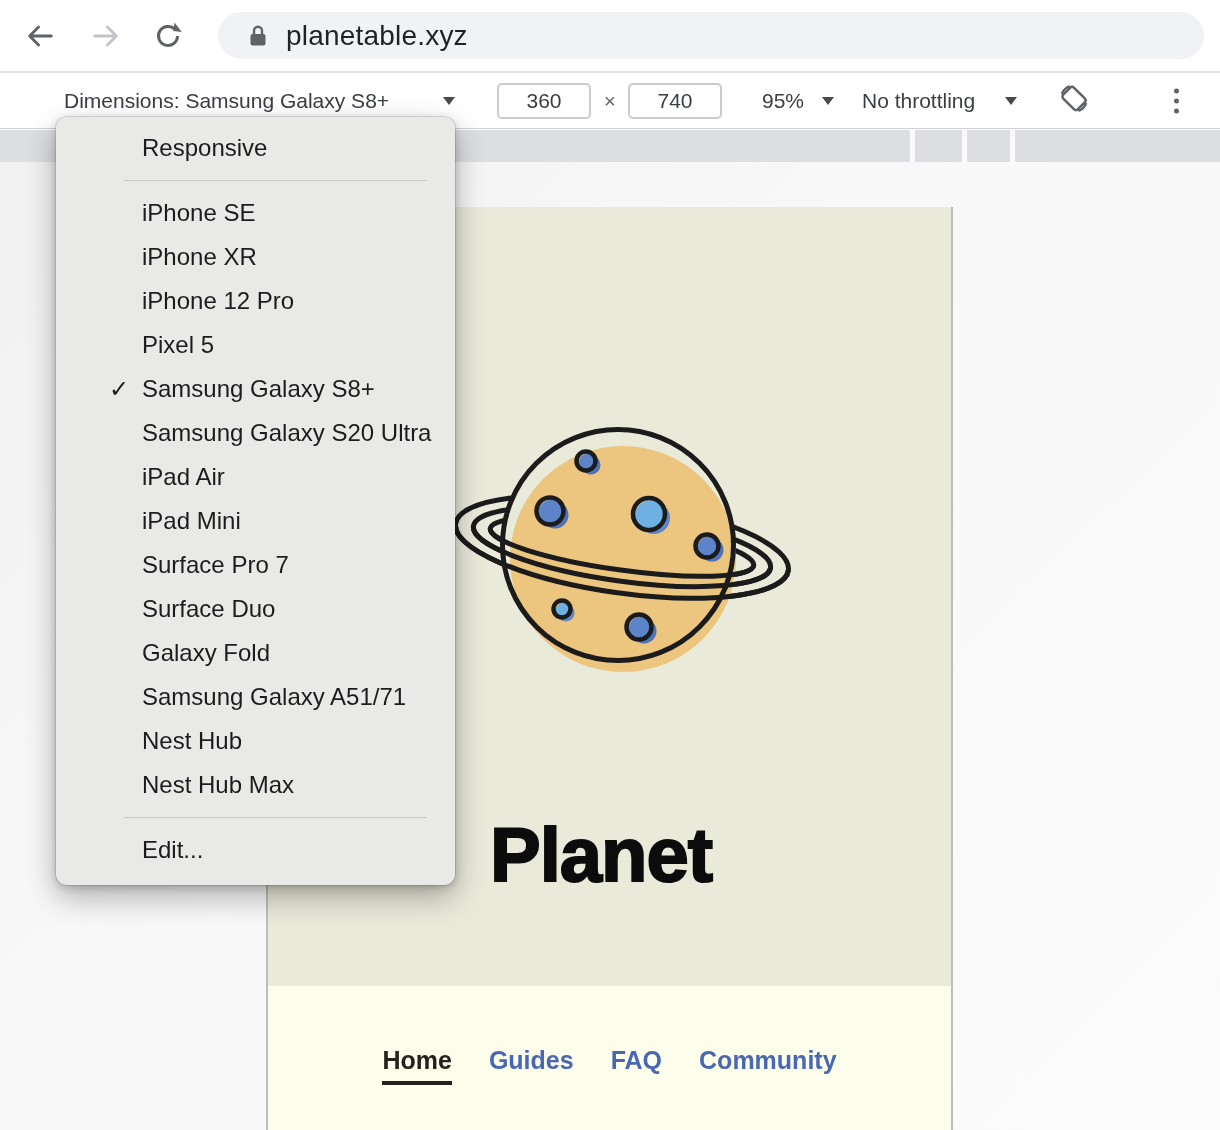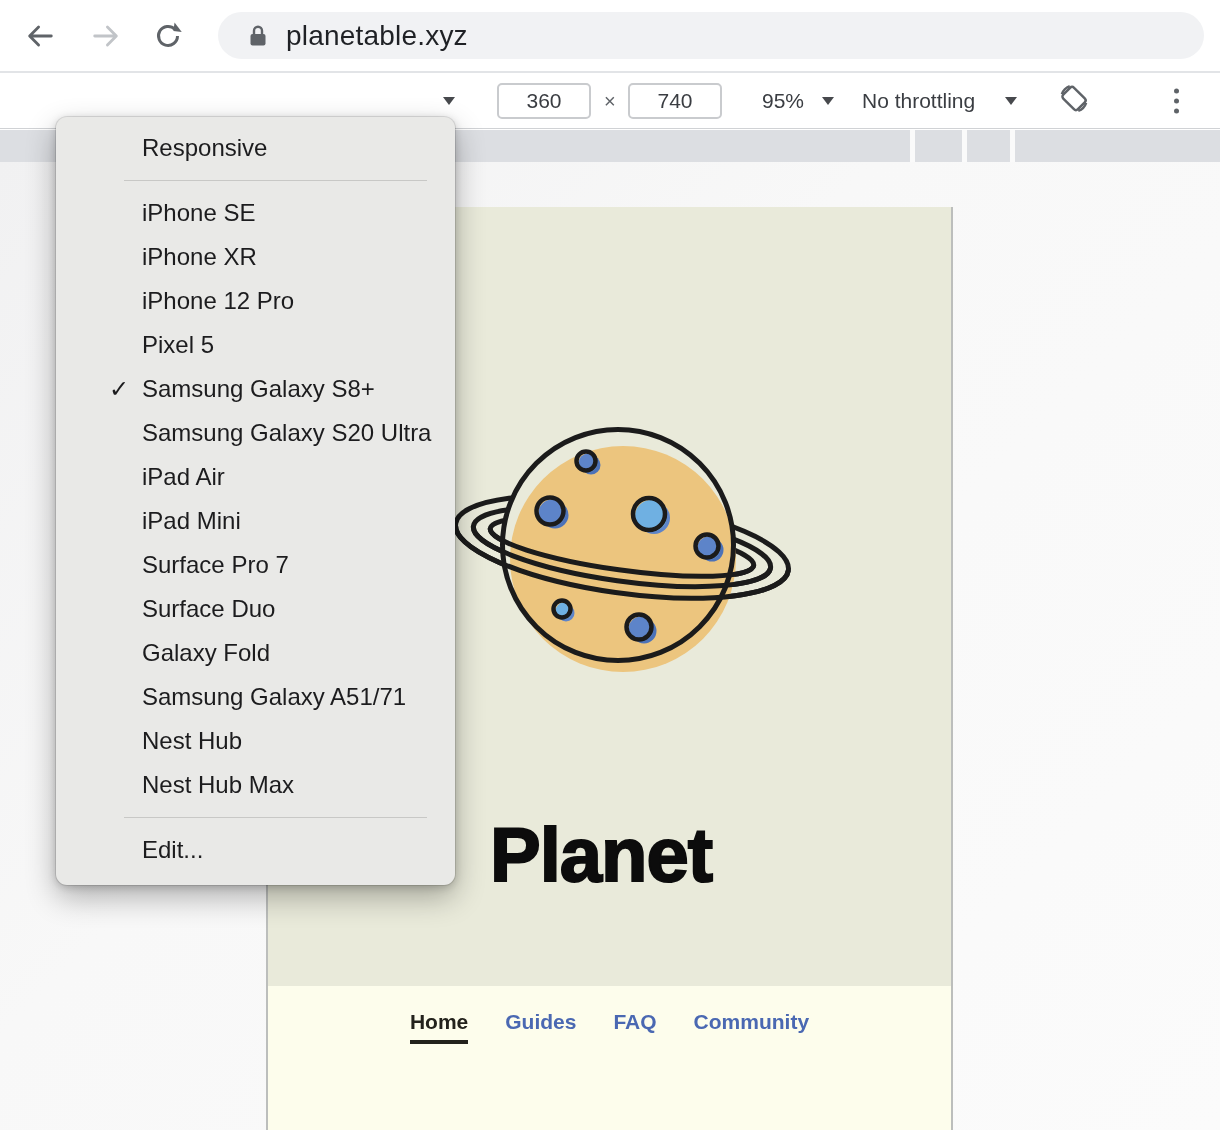--- a/index.html
+++ b/index.html
@@ -44,21 +44,21 @@
   .media-bar .seg{position:absolute;top:0;height:32px;background:#dcdee2;}
 
   
   .viewport{position:absolute;left:0;top:162px;width:1220px;height:968px;
     background:linear-gradient(135deg,#f1f1f2 0%,#f8f8f8 40%,#fbfbfb 100%);}
   .device-page{position:absolute;left:266px;top:45px;width:687px;height:923px;
     background:var(--page-green);border-left:2px solid #bcbebc;border-right:2px solid #bcbebc;text-align:right;}
   .page-title{position:absolute;left:222px;top:610px;font-size:76px;line-height:1;
     font-weight:800;color:#0c0c0c;letter-spacing:-1px;-webkit-text-stroke:2px #0c0c0c;}
   .nav-section{position:absolute;left:0;right:0;top:779px;bottom:0;background:var(--page-cream);}
-  .site-nav{display:flex;justify-content:center;gap:37px;margin-top:24px;font-size:21px;font-weight:600;}
+  .site-nav{display:flex;justify-content:center;gap:37px;margin-top:60px;font-size:25px;font-weight:600;}
   .site-nav a{text-decoration:none;color:var(--accent-link);padding-bottom:6px;}
   .site-nav a.active{color:#23221c;border-bottom:4px solid #23221c;}
 
   
   .device-menu{position:absolute;left:56px;top:117px;width:399px;height:768px;
     background:#e9e9e7;border-radius:11px;z-index:50;
     box-shadow:0 12px 30px rgba(0,0,0,.30),0 2px 8px rgba(0,0,0,.18),0 0 0 1px rgba(0,0,0,.10);
     font-size:24px;color:#1c1c1e;padding-top:9px;padding-left:40px;}
   .menu-item{position:relative;height:44px;line-height:44px;padding-left:46px;white-space:nowrap;}
   .menu-divider{height:1px;background:#c8c8c6;margin:10px 28px;}
@@ -92,20 +92,21 @@
           <rect x="4.5" y="11" width="15" height="11.5" rx="2" fill="#5f6368"></rect>
           <path d="M8 11 V7.8 a4 4 0 0 1 8 0 V11" fill="none" stroke="#5f6368" stroke-width="2.4"></path>
         </svg>
       </span>
       <span class="url">planetable.xyz</span>
     </div>
   </div>
   <div class="chrome-divider"></div>
 
   <div class="dev-toolbar">
+    <span class="abs dim-label">Dimensions: Samsung Galaxy S8+</span>
     <span class="abs caret dim-caret"></span>
     <input class="size-input w-input" value="360" style="">
     <span class="abs times">×</span>
     <input class="size-input h-input" value="740" style="">
     <span class="abs zoom-label">95%</span>
     <span class="abs caret zoom-caret"></span>
     <span class="abs thr-label">No throttling</span>
     <span class="abs caret thr-caret"></span>
     <span class="abs rotate-btn">
       <svg width="36" height="36" viewBox="0 0 32 32">

